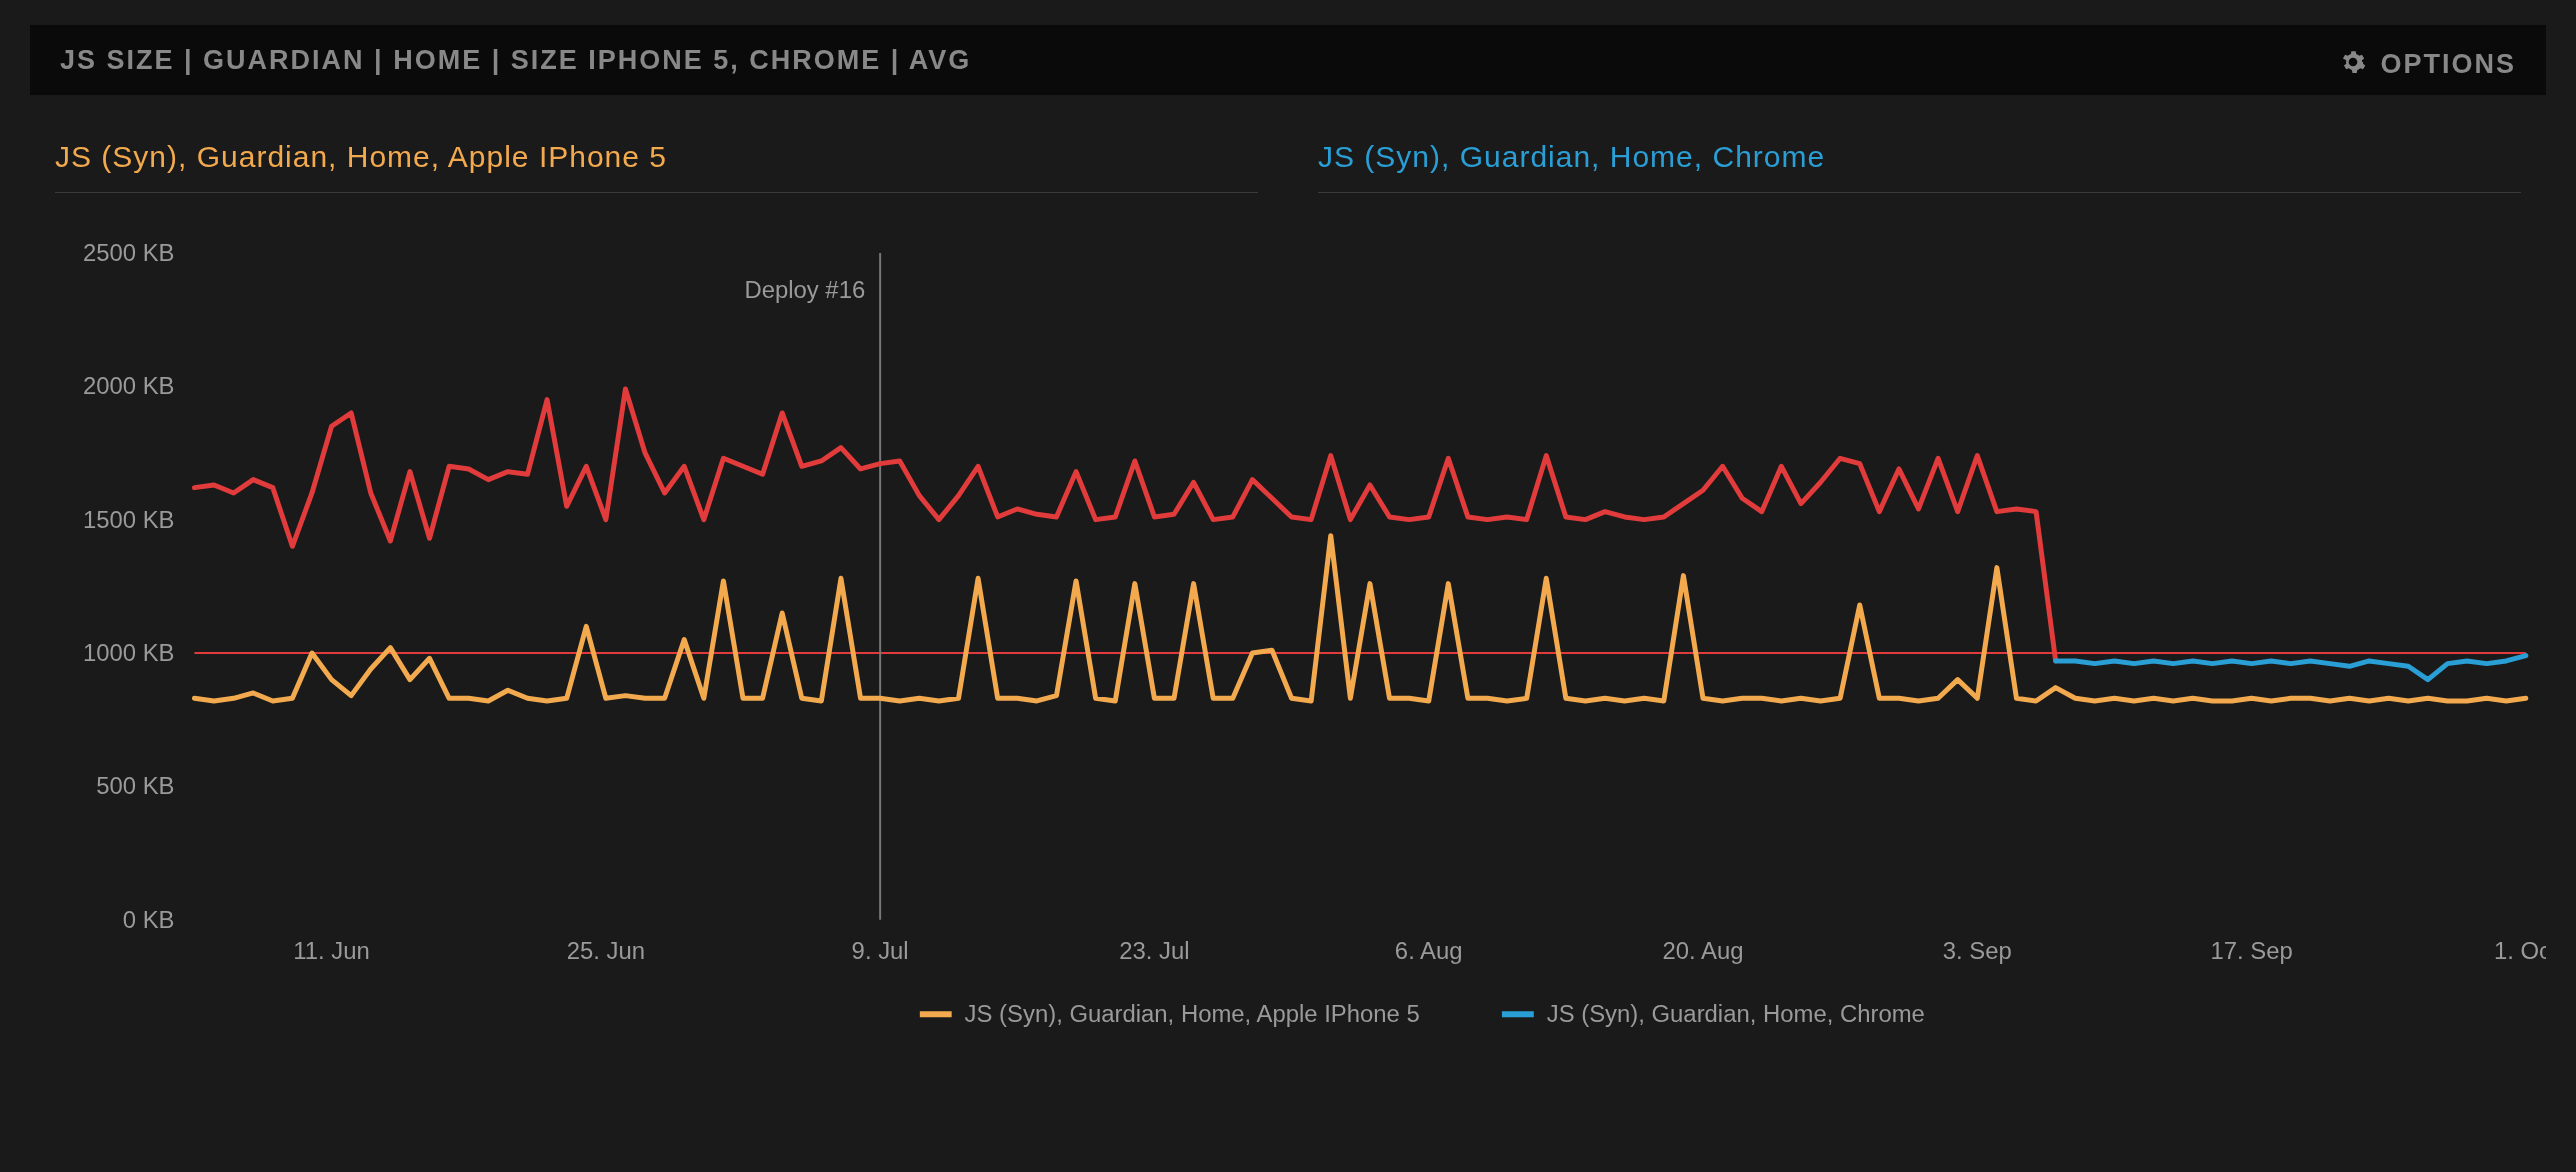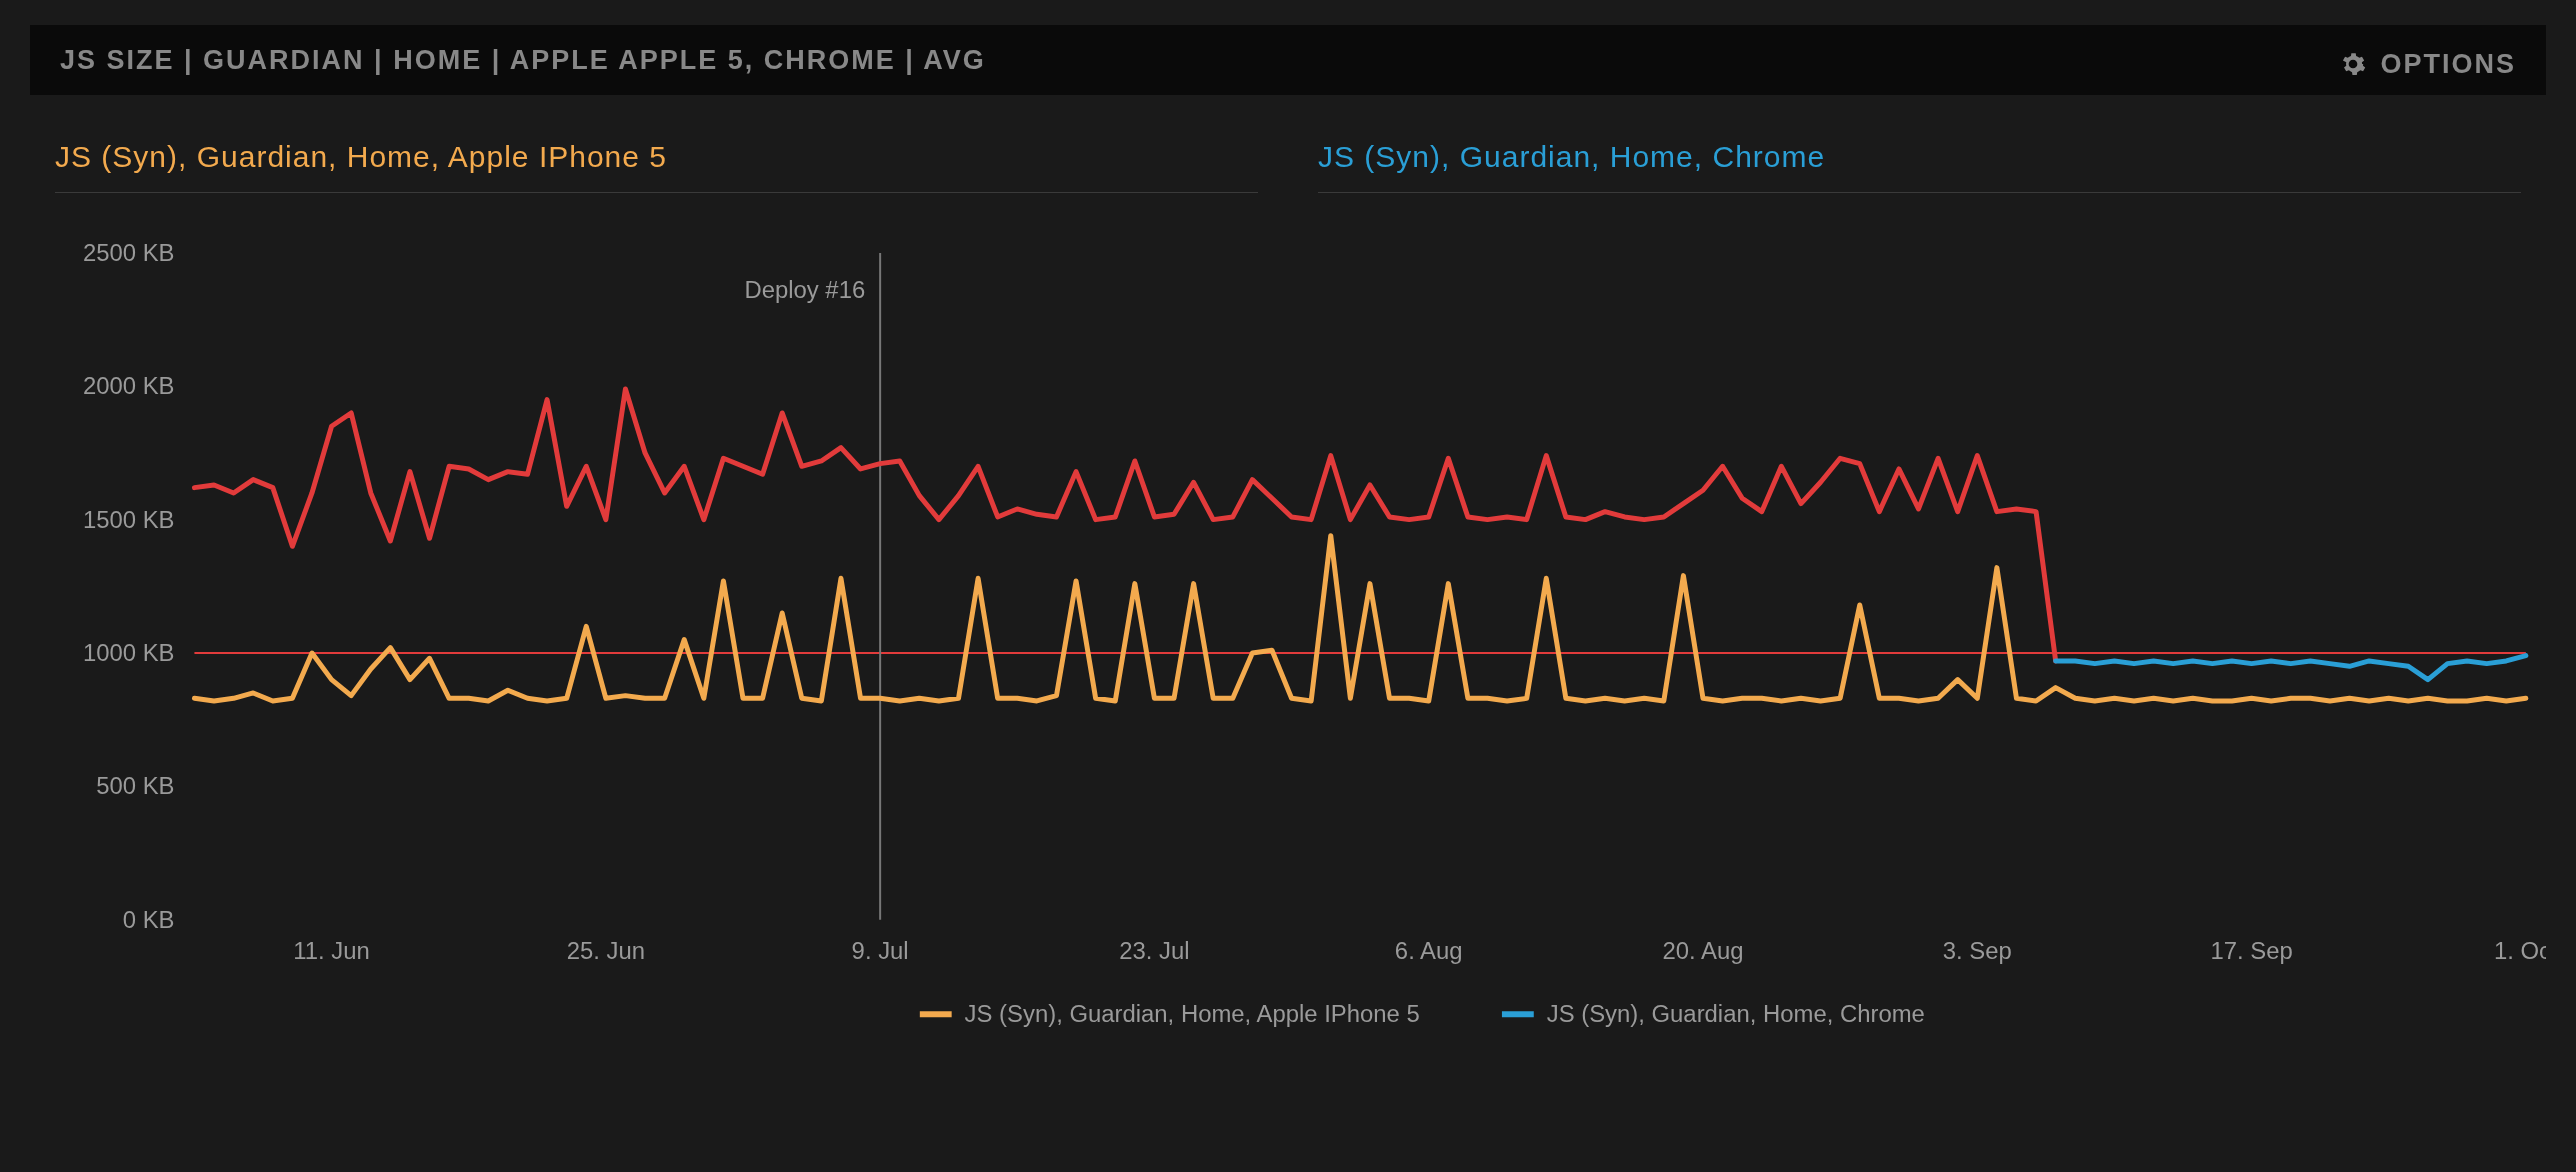--- a/index.html
+++ b/index.html
@@ -21,21 +21,20 @@
     padding: 0 30px;
   }
   .header-title {
     color: #888;
     font-size: 27px;
     font-weight: 700;
     letter-spacing: 2px;
   }
   .options {
     display: flex;
-    align-items: center;
     gap: 14px;
     color: #888;
     font-size: 27px;
     font-weight: 700;
     letter-spacing: 2px;
     cursor: pointer;
     margin-top: 8px;
   }
   .gear-svg { width: 26px; height: 26px; }
 
@@ -75,21 +74,21 @@
   .deploy-line { stroke: #777; stroke-width: 2; }
   .ref-line { stroke: #e23b3b; stroke-width: 2; }
   .series { fill: none; stroke-width: 5; stroke-linejoin: round; stroke-linecap: round; }
   .legend text { font-size: 24px; }
   .legend-swatch { stroke-width: 6; }
 </style>
 </head>
 <body>
 
 <div class="header-bar">
-  <div class="header-title">JS SIZE | GUARDIAN | HOME | APPLE APPLE 5, CHROME | AVG</div>
+  <div class="header-title">JS SIZE | GUARDIAN | HOME | SIZE IPHONE 5, CHROME | AVG</div>
   <div class="options">
     <svg class="gear-svg" viewBox="0 0 24 24">
       <path fill="#888" d="M12 8a4 4 0 1 0 0 8 4 4 0 0 0 0-8zm9.4 4c0 .6-.1 1.1-.2 1.7l2.1 1.6-2 3.5-2.5-1a8 8 0 0 1-2.9 1.7l-.4 2.6h-4l-.4-2.6a8 8 0 0 1-2.9-1.7l-2.5 1-2-3.5 2.1-1.6c-.1-.6-.2-1.1-.2-1.7s.1-1.1.2-1.7L2.7 8.7l2-3.5 2.5 1a8 8 0 0 1 2.9-1.7L10.5 2h4l.4 2.6a8 8 0 0 1 2.9 1.7l2.5-1 2 3.5-2.1 1.6c.1.6.2 1.1.2 1.7z"></path>
     </svg>
     <span>OPTIONS</span>
   </div>
 </div>
 
 <div class="metrics-row">
   <div class="metric-card">

